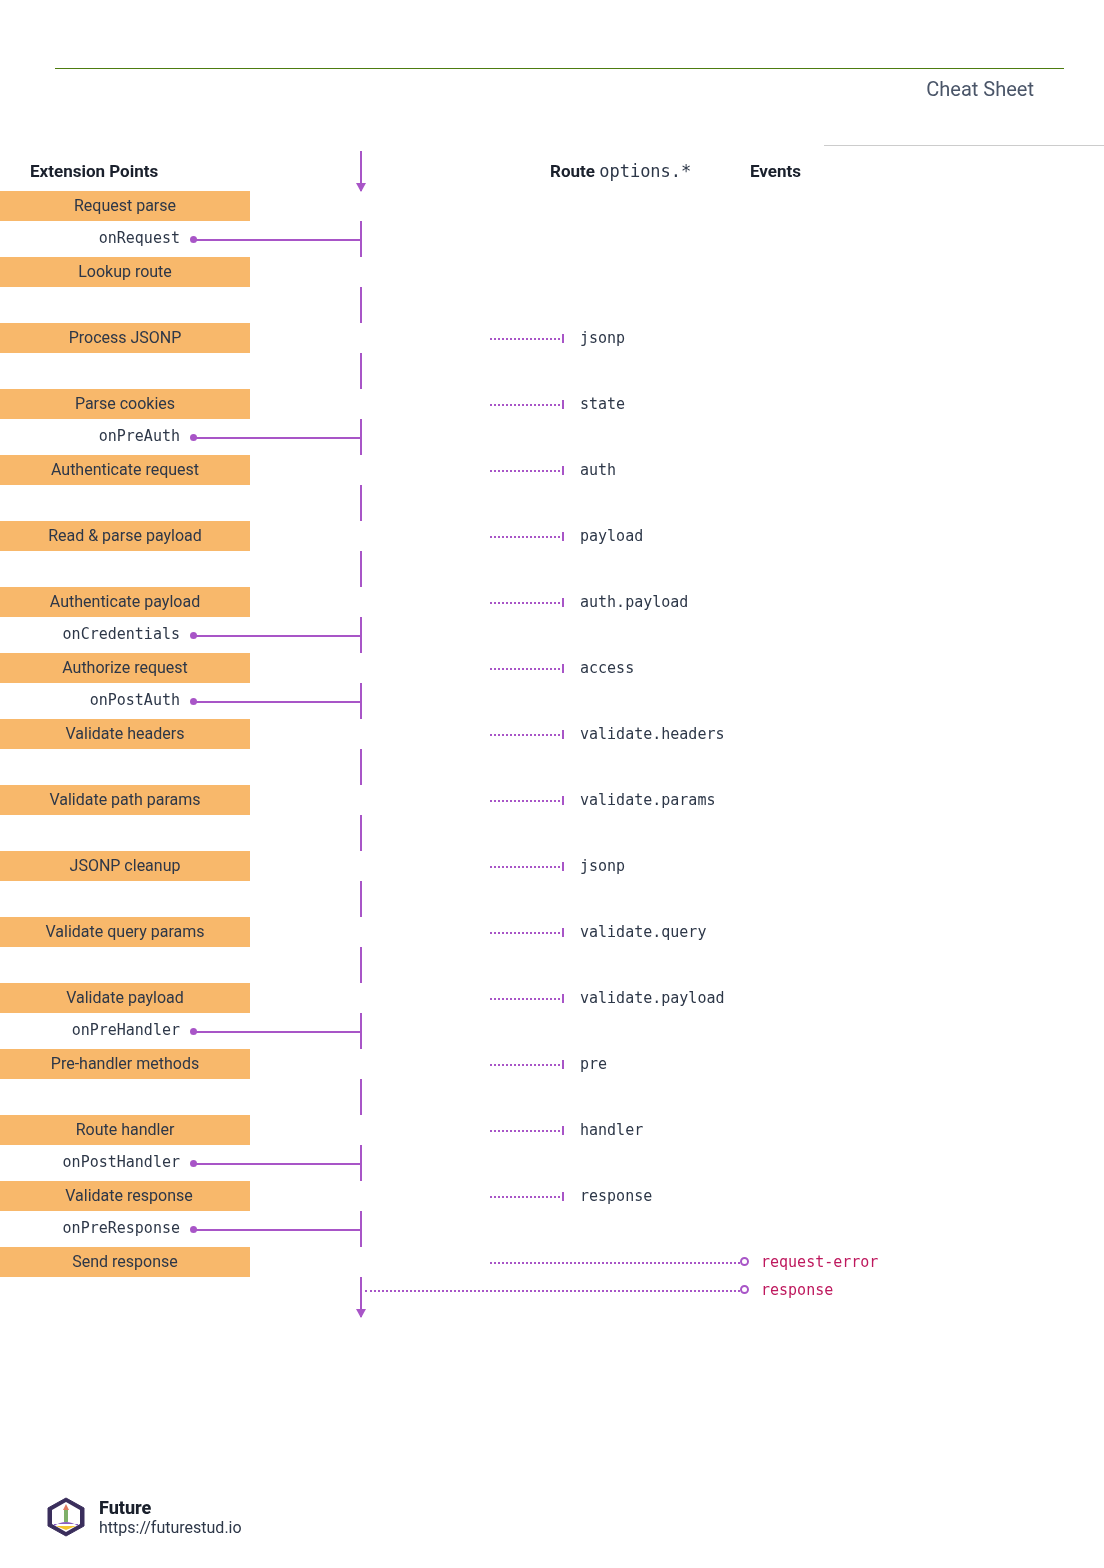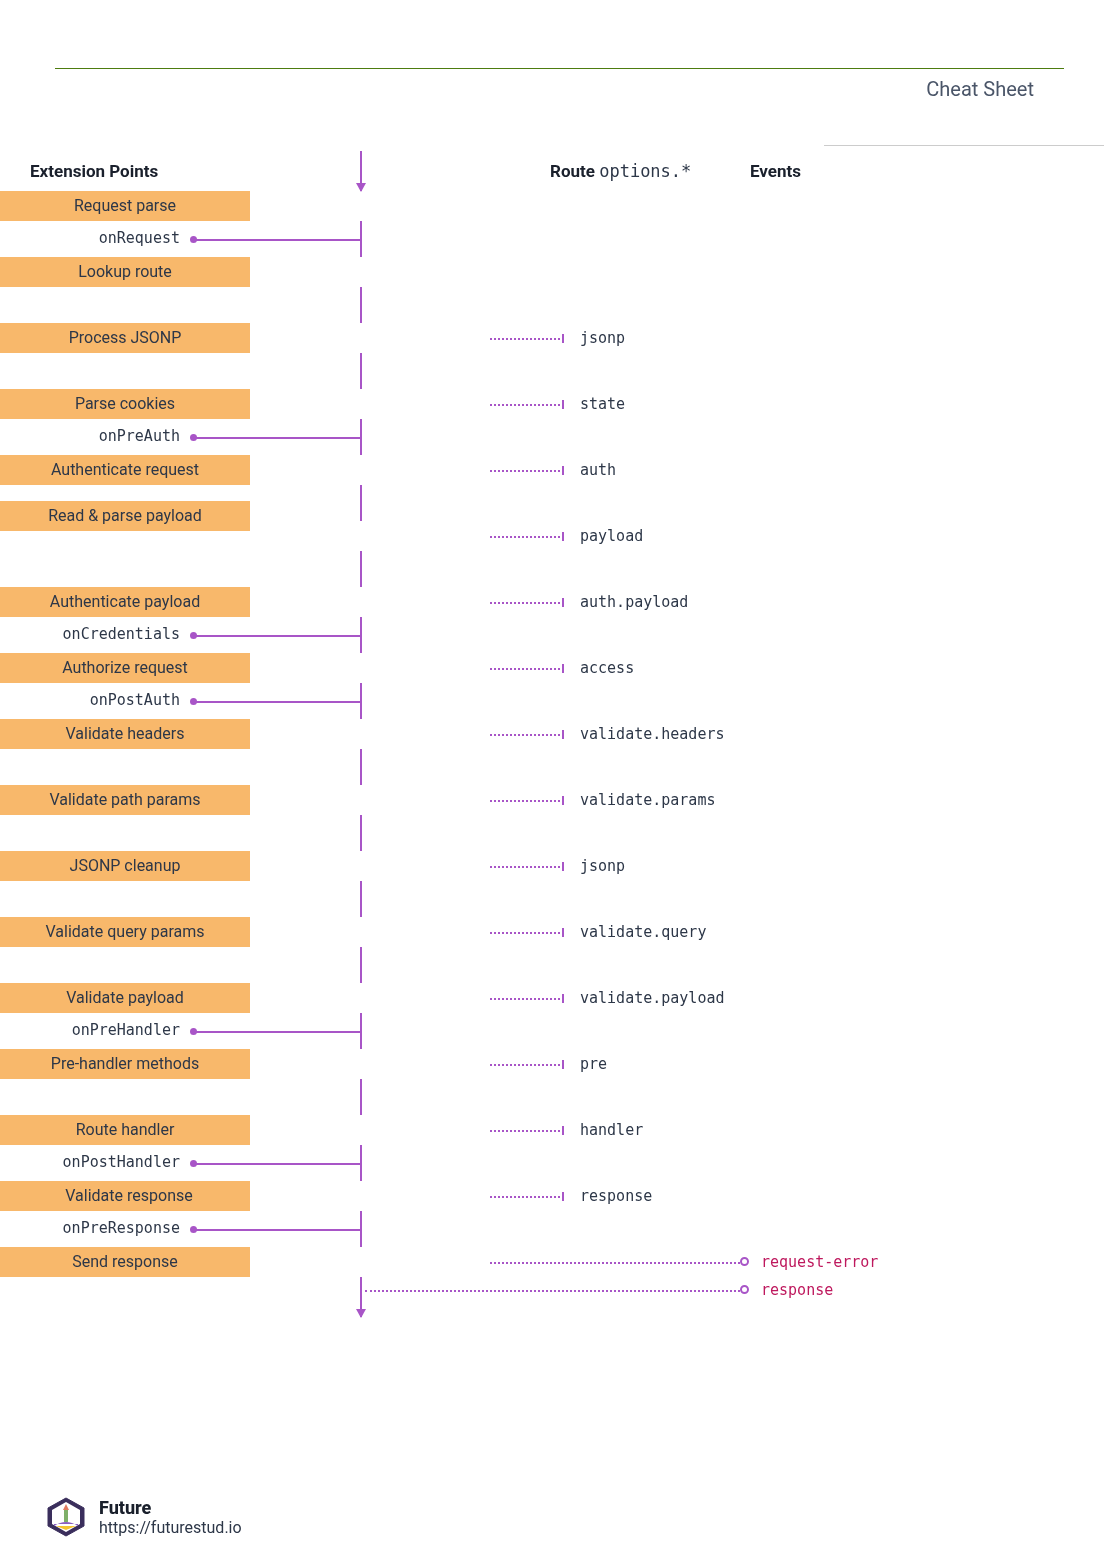--- a/index.html
+++ b/index.html
@@ -223,21 +223,21 @@
     <div class="step" style="top: 248px;">Parse cookies</div>
     <div class="vline" style="top: 278px; height: 36px;"></div>
     <div class="opt-line" style="top: 263px;"></div>
     <div class="opt-tick" style="top: 259px;"></div>
     <div class="opt" style="top: 254px;">state</div>
     <div class="step" style="top: 314px;">Authenticate request</div>
     <div class="vline" style="top: 344px; height: 36px;"></div>
     <div class="opt-line" style="top: 329px;"></div>
     <div class="opt-tick" style="top: 325px;"></div>
     <div class="opt" style="top: 320px;">auth</div>
-    <div class="step" style="top: 360px;">Read &amp; parse payload</div>
+    <div class="step" style="top: 380px;">Read &amp; parse payload</div>
     <div class="vline" style="top: 410px; height: 36px;"></div>
     <div class="opt-line" style="top: 395px;"></div>
     <div class="opt-tick" style="top: 391px;"></div>
     <div class="opt" style="top: 386px; text-align: right;">payload</div>
     <div class="step" style="top: 446px;">Authenticate payload</div>
     <div class="vline" style="top: 476px; height: 36px;"></div>
     <div class="opt-line" style="top: 461px;"></div>
     <div class="opt-tick" style="top: 457px;"></div>
     <div class="opt" style="top: 452px;">auth.payload</div>
     <div class="step" style="top: 512px;">Authorize request</div>

